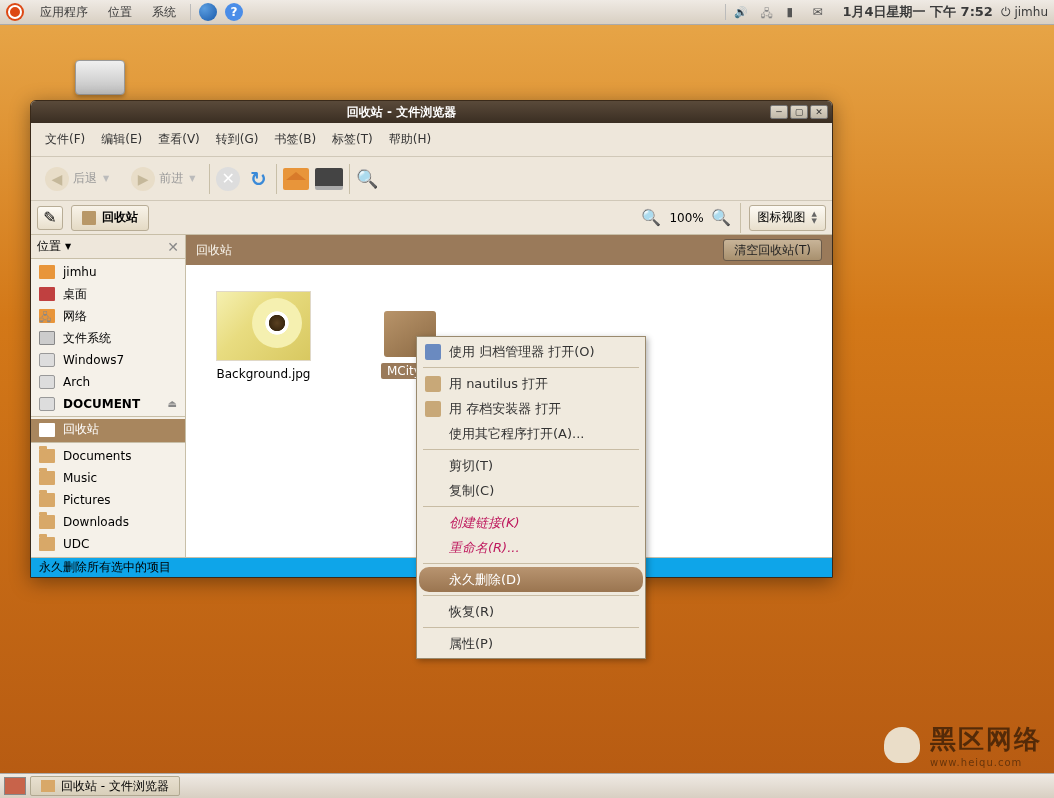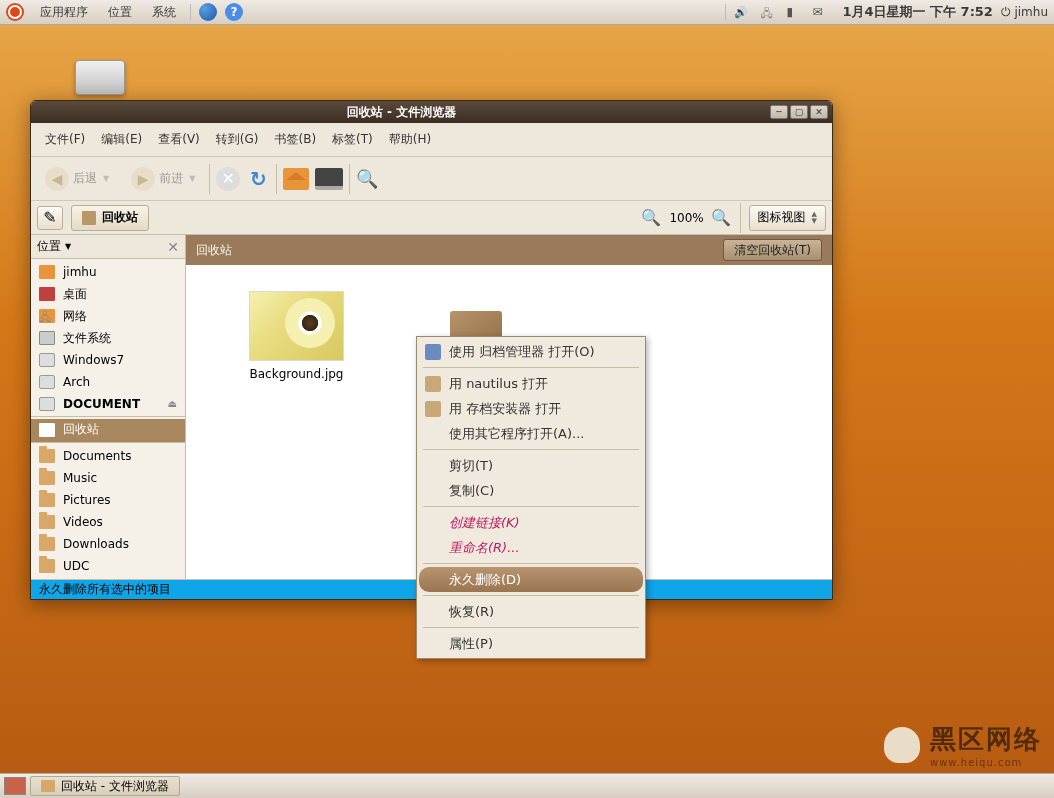--- a/index.html
+++ b/index.html
@@ -76,21 +76,21 @@
 .ico.trash.sel { background:#fff; }
 .ico.folder { background:#d8a868; border-radius:1px; position:relative; }
 .ico.folder::before { content:""; position:absolute; left:0; top:-3px; width:8px; height:3px; background:#d8a868; border-radius:1px 1px 0 0; }
 .eject { color:#888; font-size:10px; margin-left:auto; }
 
 .content { flex:1; background:#fff; position:relative; }
 .content-hdr { height:30px; background:#9a7a5a; color:#faf6ee; display:flex; align-items:center; padding:0 10px; font-size:12px; }
 .content-hdr .spring { flex:1; }
 .empty-btn { height:22px; border:1px solid #6a5a4a; background:linear-gradient(#c8b498,#a8906e); color:#222; border-radius:3px; padding:0 10px; font-size:12px; cursor:pointer; display:flex; align-items:center; }
 .icons { padding:26px 30px; display:flex; gap:70px; align-items:flex-start; }
-.file { text-align:center; font-size:12px;margin-left:33px; }
+.file { text-align:center; font-size:12px; }
 .thumb { width:95px; height:70px; border:1px solid #e0d8c8; background:linear-gradient(135deg,#f5f0b0 0%,#e8dc80 40%,#d8c860 100%); position:relative; margin-bottom:6px; }
 .thumb::after { content:""; position:absolute; right:8px; top:6px; width:50px; height:50px; border-radius:50%; background:radial-gradient(circle,#5a4020 0%,#3a2810 22%,#fff 24%,#fff 32%,#f5f0b0 34%); }
 .pkg { width:52px; height:46px; background:linear-gradient(145deg,#b8946a,#8c6a44); border-radius:3px; margin:20px auto 6px; position:relative; }
 .pkg-lbl { background:#9a7a5a; color:#fff; padding:1px 6px; border-radius:2px; display:inline-block; }
 
 .statusbar { height:20px; background:#0ea5e9; border-top:1px solid #c8bfa8; font-size:12px; padding:0 8px; display:flex; align-items:center; }
 
 
 .ctx { position:absolute; left:416px; top:336px; width:230px; background:#f0eade; border:1px solid #9a8a6e; box-shadow:2px 2px 6px rgba(0,0,0,.3); font-size:13px; padding:2px; }
 .ctx-item { height:25px; display:flex; align-items:center; padding:0 10px 0 30px; position:relative; color:#333; cursor:pointer; }
@@ -238,24 +238,20 @@
           <div class="side-item">
             <span class="ico folder"></span>
             <span>Music</span>
           </div>
           <div class="side-item">
             <span class="ico folder"></span>
             <span>Pictures</span>
           </div>
           <div class="side-item">
             <span class="ico folder"></span>
-            <span>Videos</span>
-          </div>
-          <div class="side-item">
-            <span class="ico folder"></span>
             <span>Downloads</span>
           </div>
           <div class="side-item">
             <span class="ico folder"></span>
             <span>UDC</span>
           </div>
         </div>
     </div>
     <div class="content">
       <div class="content-hdr">

